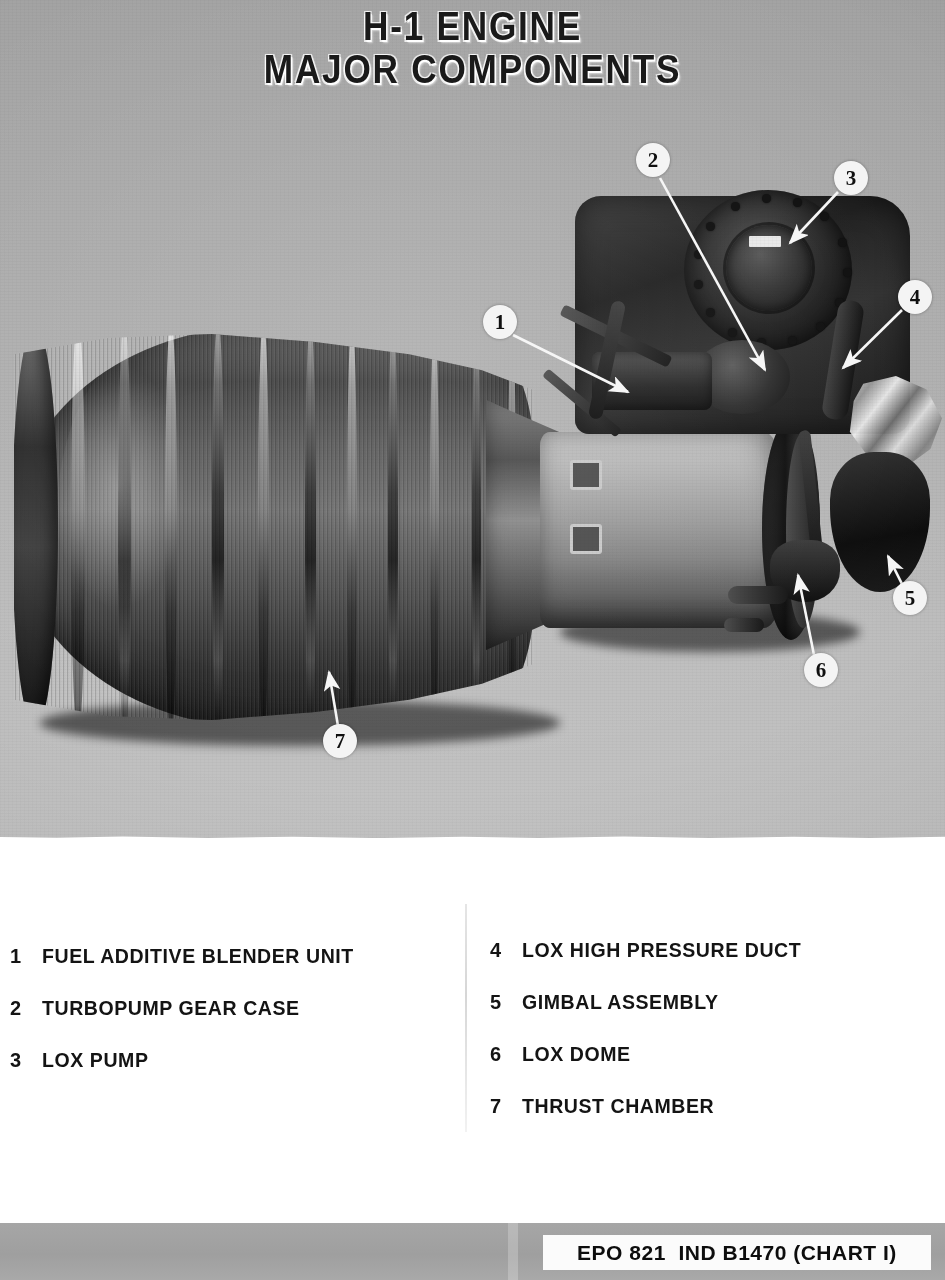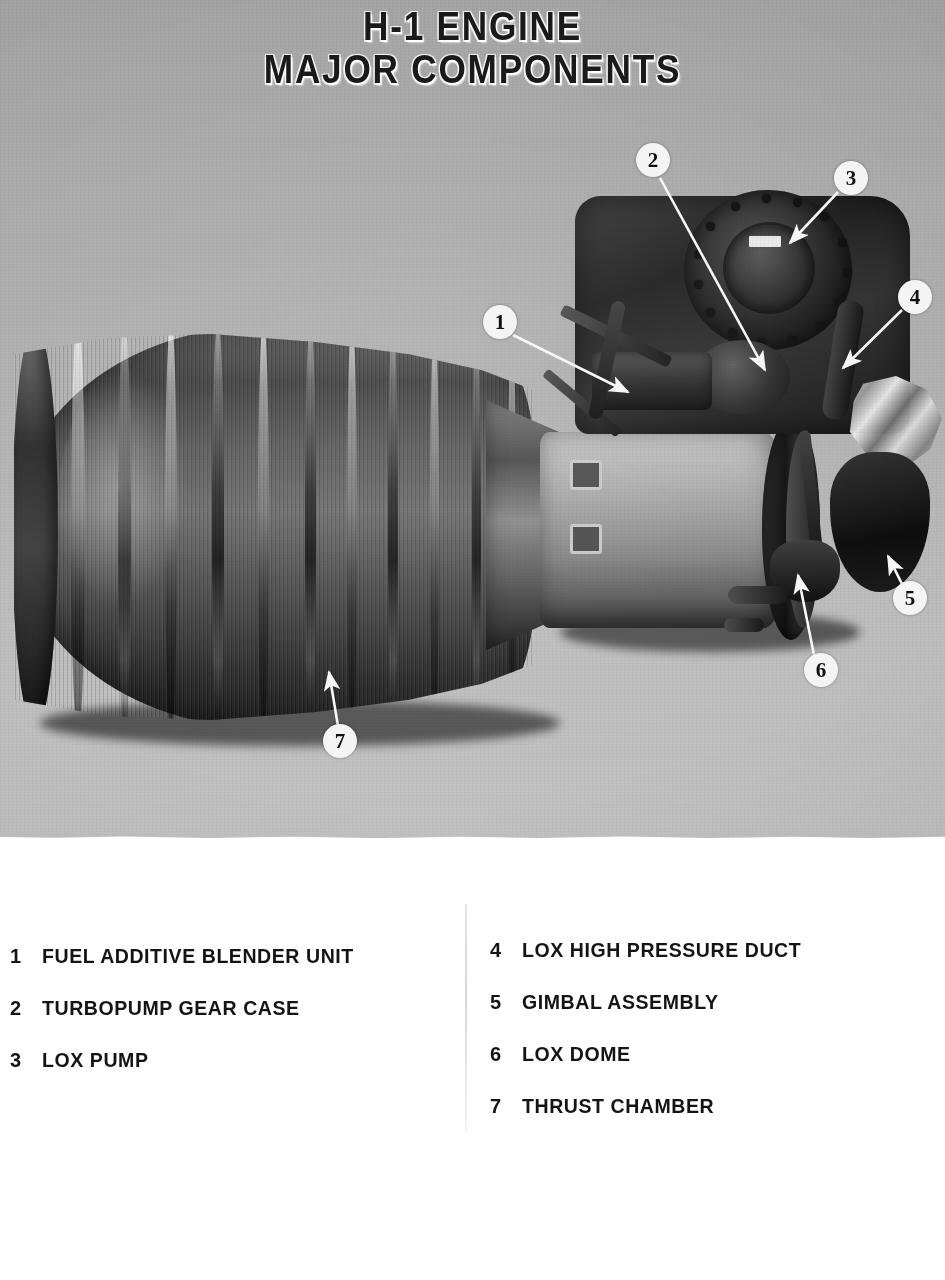--- a/index.html
+++ b/index.html
@@ -368,14 +368,20 @@
         <span class="legend-num">6</span>
         <span class="legend-label">LOX DOME</span>
       </div>
       <div class="legend-row" style="top:256px;">
         <span class="legend-num">7</span>
         <span class="legend-label">THRUST CHAMBER</span>
       </div>
     </div>
   </div>
 
+  <div class="footer">
+    <div class="footer-strip"></div>
+    <div class="footer-box">
+      <span class="footer-text">EPO 821  IND B1470 (CHART I)</span>
+    </div>
+  </div>
 
 </div>
 
 </body></html>

